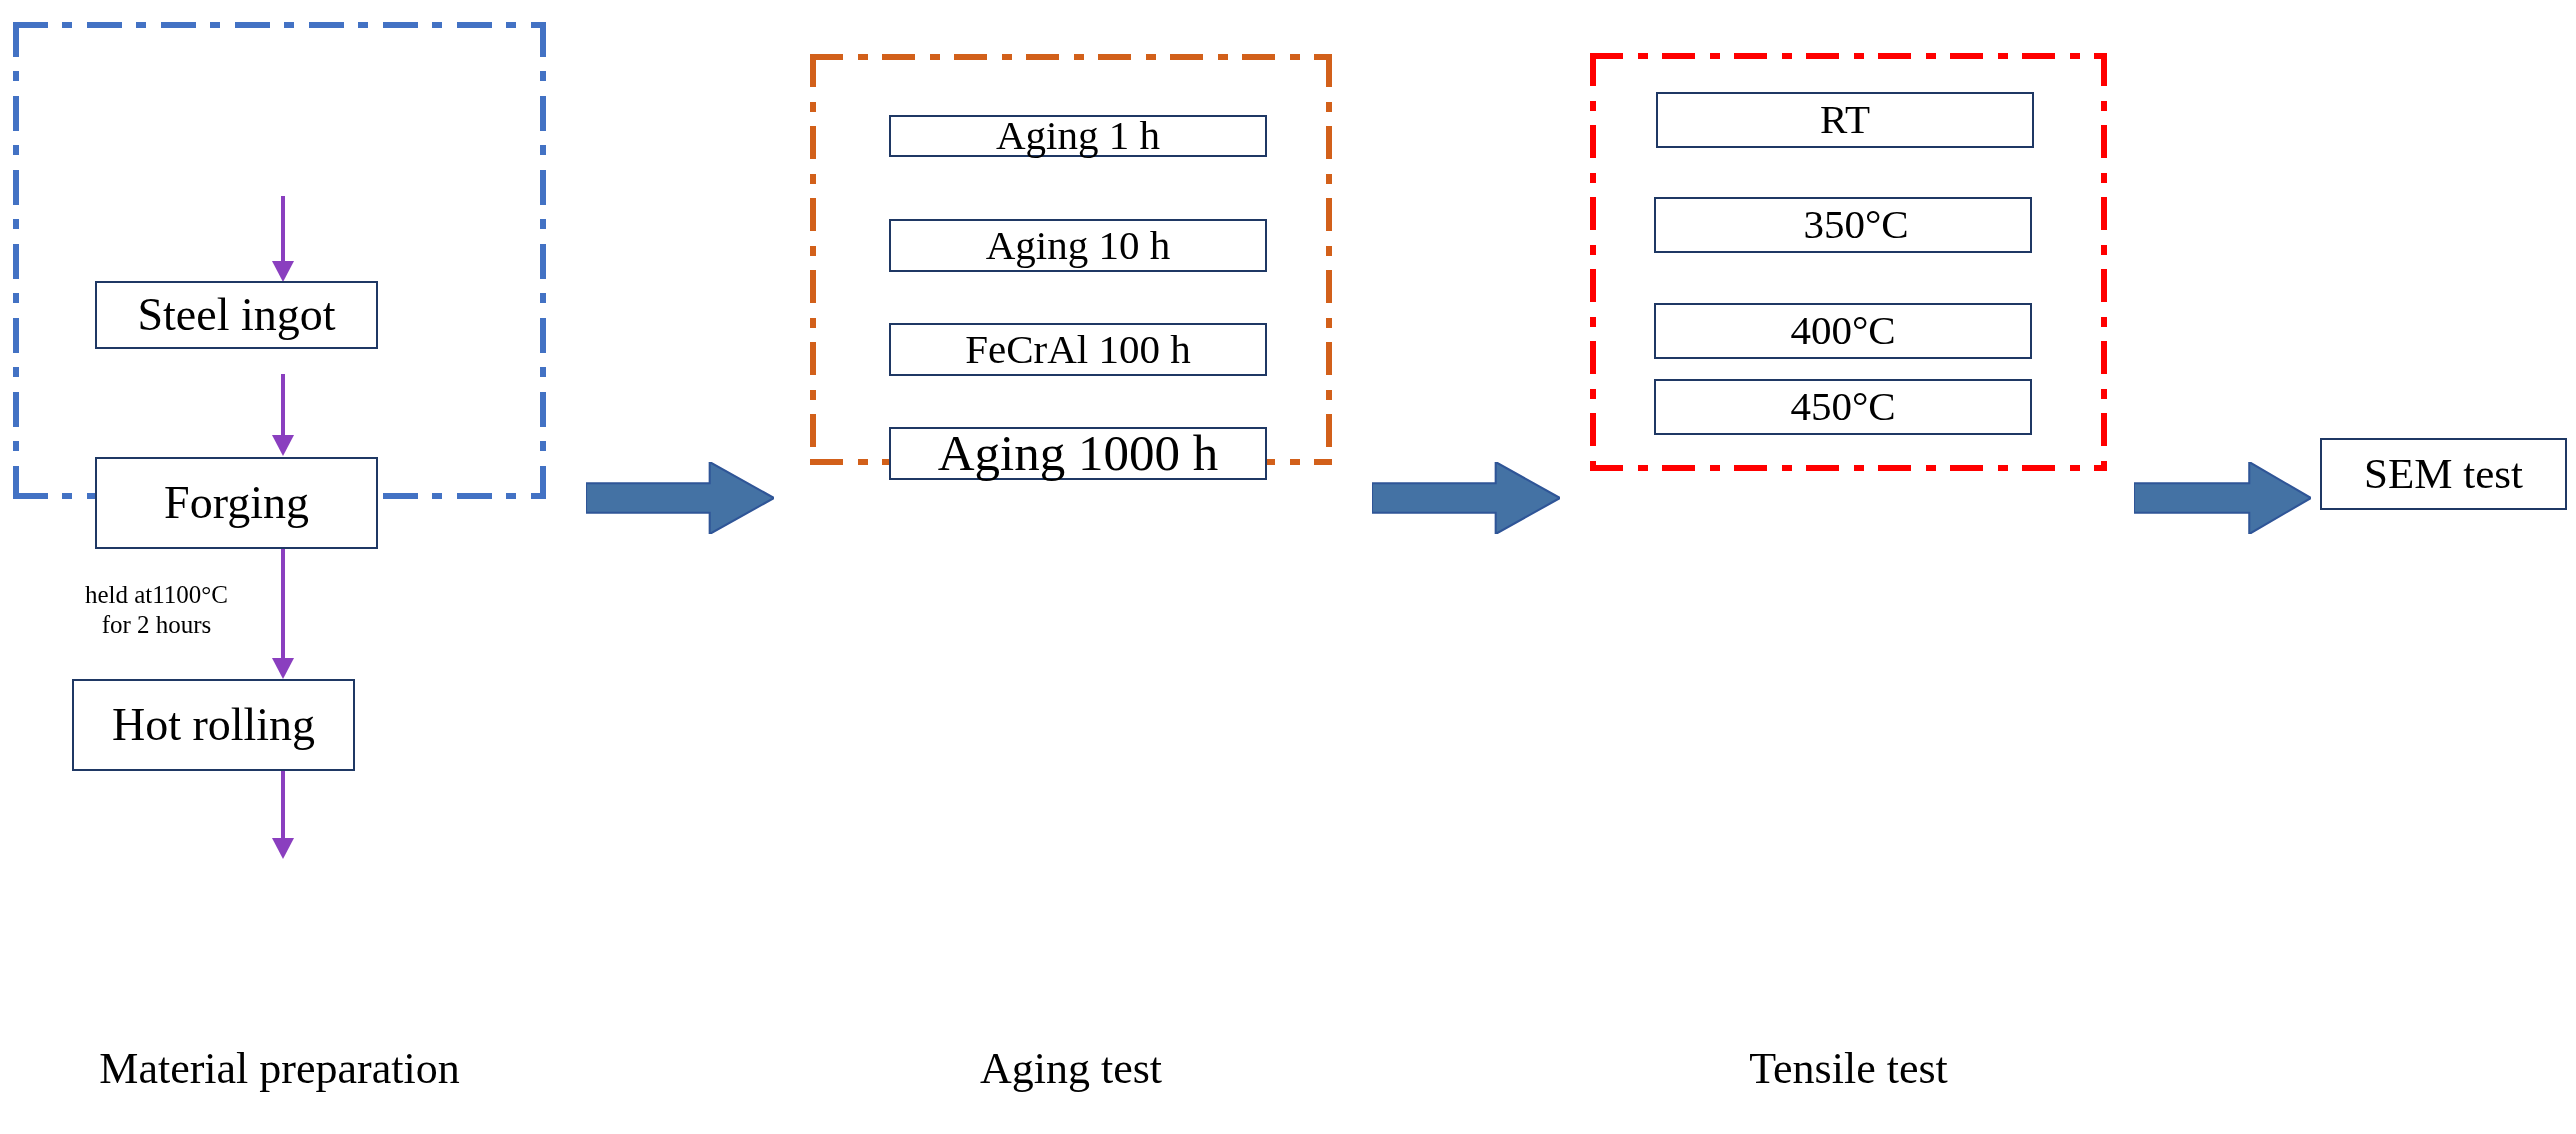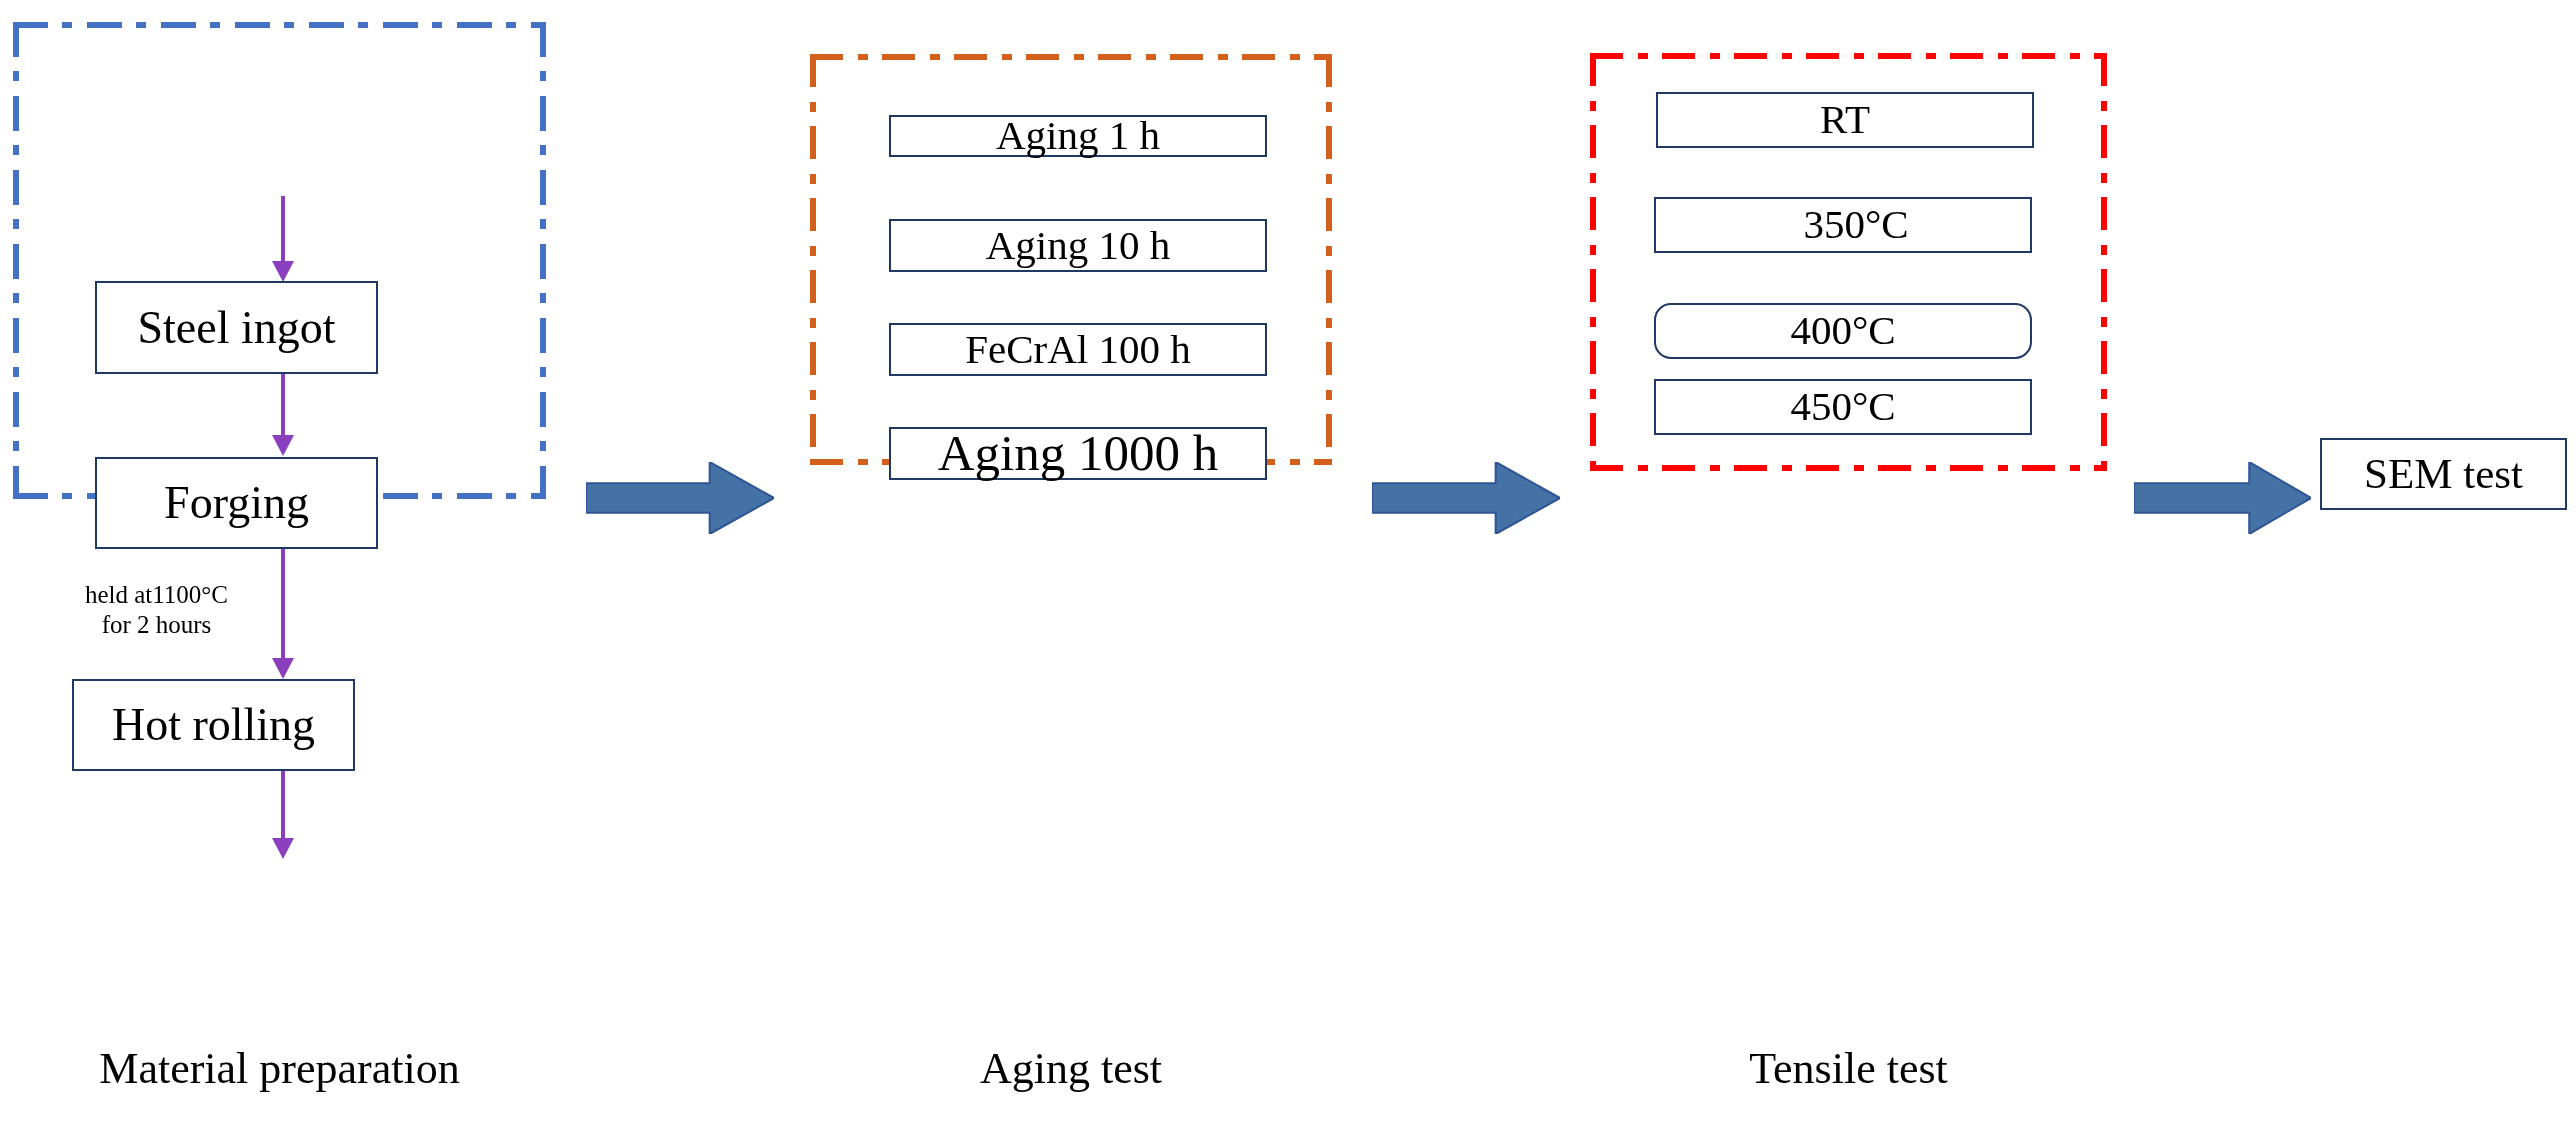--- a/index.html
+++ b/index.html
@@ -99,21 +99,21 @@
     <div class="edge v left" style="background:repeating-linear-gradient(to bottom,#4372C4 0 35px,transparent 35px 49px,#4372C4 49px 59px,transparent 59px 74px);"></div>
     <div class="edge v right" style="background:repeating-linear-gradient(to bottom,#4372C4 0 35px,transparent 35px 49px,#4372C4 49px 59px,transparent 59px 74px);"></div>
   </div>
 
 
   <div class="varrow" style="left:265px; top:196px; width:36px; height:86px;">
     <div class="shaft" style="height:66px;"></div>
     <div class="head"></div>
   </div>
 
-  <div class="pbox" style="left:95px; top:281px; width:283px; height:93px; font-size:46px;">Steel ingot</div>
+  <div class="pbox" style="left:95px; top:281px; width:283px; height:68px; font-size:46px;">Steel ingot</div>
 
   <div class="varrow" style="left:265px; top:374px; width:36px; height:82px;">
     <div class="shaft" style="height:63px;"></div>
     <div class="head"></div>
   </div>
 
   <div class="pbox" style="left:95px; top:457px; width:283px; height:92px; font-size:46px;">Forging</div>
 
   <div class="varrow" style="left:265px; top:549px; width:36px; height:130px;">
     <div class="shaft" style="height:110px;"></div>
@@ -161,21 +161,21 @@
 
   <div class="dashdot" style="position:absolute; left:1590px; top:53px; width:517px; height:418px;">
     <div class="edge h top" style="background:repeating-linear-gradient(to right,#FF0000 0 33px,transparent 33px 48px,#FF0000 48px 58px,transparent 58px 72px);"></div>
     <div class="edge h bottom" style="background:repeating-linear-gradient(to right,#FF0000 0 33px,transparent 33px 48px,#FF0000 48px 58px,transparent 58px 72px);"></div>
     <div class="edge v left" style="background:repeating-linear-gradient(to bottom,#FF0000 0 33px,transparent 33px 48px,#FF0000 48px 58px,transparent 58px 72px);"></div>
     <div class="edge v right" style="background:repeating-linear-gradient(to bottom,#FF0000 0 33px,transparent 33px 48px,#FF0000 48px 58px,transparent 58px 72px);"></div>
   </div>
 
   <div class="pbox" style="left:1656px; top:92px; width:378px; height:56px; font-size:41px;">RT</div>
   <div class="pbox" style="left:1654px; top:197px; width:378px; height:56px; font-size:41px;padding-left:26px;">350°C</div>
-  <div class="pbox" style="left:1654px; top:303px; width:378px; height:56px; font-size:41px;border-radius:17px;">400°C</div>
+  <div class="pbox" style="left:1654px; top:303px; width:378px; height:56px; font-size:41px;">400°C</div>
   <div class="pbox" style="left:1654px; top:379px; width:378px; height:56px; font-size:41px; top:379px;">450°C</div>
 
   <div class="caption" style="left:1590px; top:1043px; width:517px; font-size:44px;">Tensile test</div>
 
   <div class="block-arrow" style="left:2134px; top:462px; width:177px; height:72px;">
     <svg viewBox="0 0 215 88" preserveAspectRatio="none" aria-hidden="true">
       <polygon points="0,26 140,26 140,0 215,44 140,88 140,62 0,62" fill="#4472A4" stroke="#2F5597" stroke-width="2.5"></polygon>
     </svg>
   </div>
 

